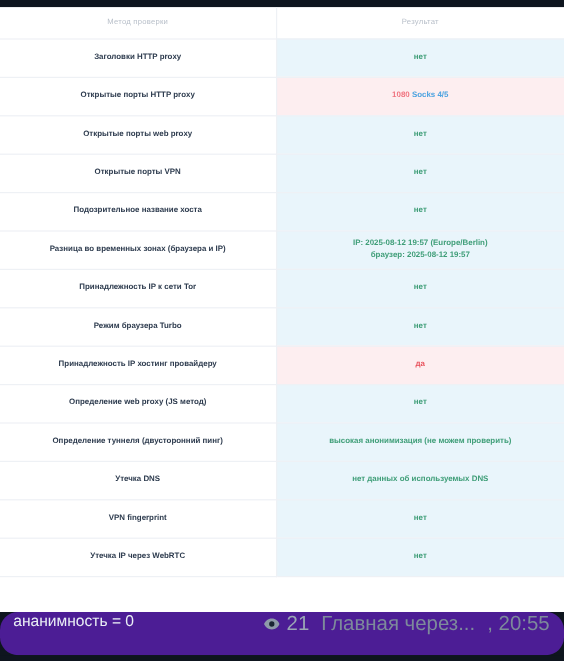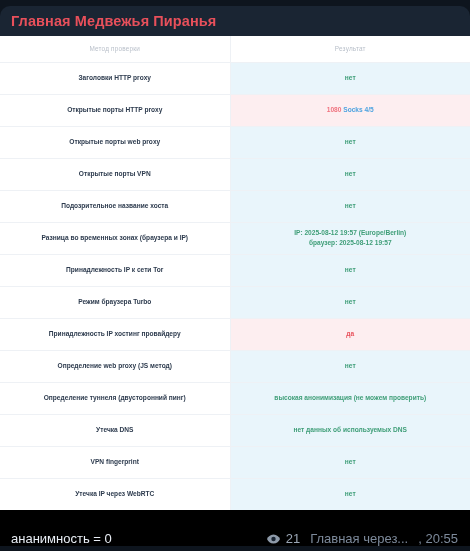--- a/index.html
+++ b/index.html
@@ -84,55 +84,53 @@
     font-weight: 700;
     line-height: 1.55;
   }
   td.result.ok   { background: #e9f5fb; color: #3f9e78; }
   td.result.warn { background: #fdeef0; color: #e8505b; }
 
   
   .footer {
     flex: 0 0 auto;
     height: 36px;
-    background: #000000;
-    display: flex;
-    align-items: flex-end;
+    background: #4c1d95;
+    display: flex;
+    align-items: flex-start;
     justify-content: space-between;
     padding: 0 12px 0 11px;
+    border-radius: 15px;
   }
   .footer-left {
     color: #e9eef5;
     font-size: 13px;
     font-weight: 400;
     white-space: nowrap;
   }
   .footer-right {
     display: flex;
     align-items: center;
     gap: 5px;
     color: #7d8a9b;
-    font-size: 13px;
+    font-size: 17px;
     white-space: nowrap;
   }
   .eye-icon { display: inline-flex; align-items: center; margin-right: 1px; }
   .views-count { color: #9aa6b5; }
   .footer-meta { color: #7d8a9b; margin-left: 5px; }
   .bottomstrip { height: 5px; background: #0e151e; flex: 0 0 auto; }
 </style>
 </head>
 <body>
 
 <div id="app">
 
   <div class="topstrip"></div>
 
-  <div class="header">
-    <div class="header-title">Главная Медвежья Пиранья</div>
-  </div>
 
   <div class="table-wrap">
     <table class="checks">
       <colgroup>
           <col class="c1">
           <col class="c2">
         </colgroup>
       <thead>
         <tr>
           <th class="th-left">Метод проверки</th>

